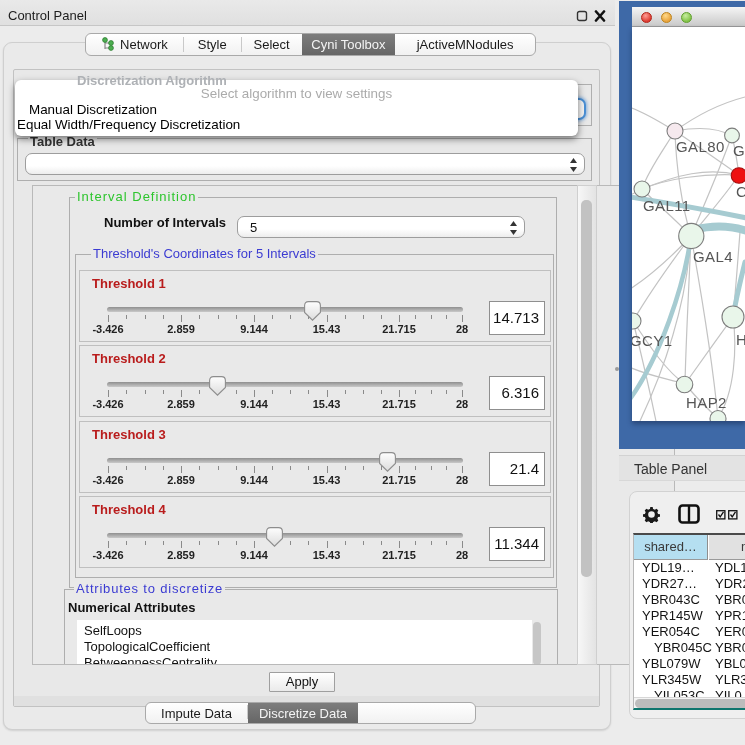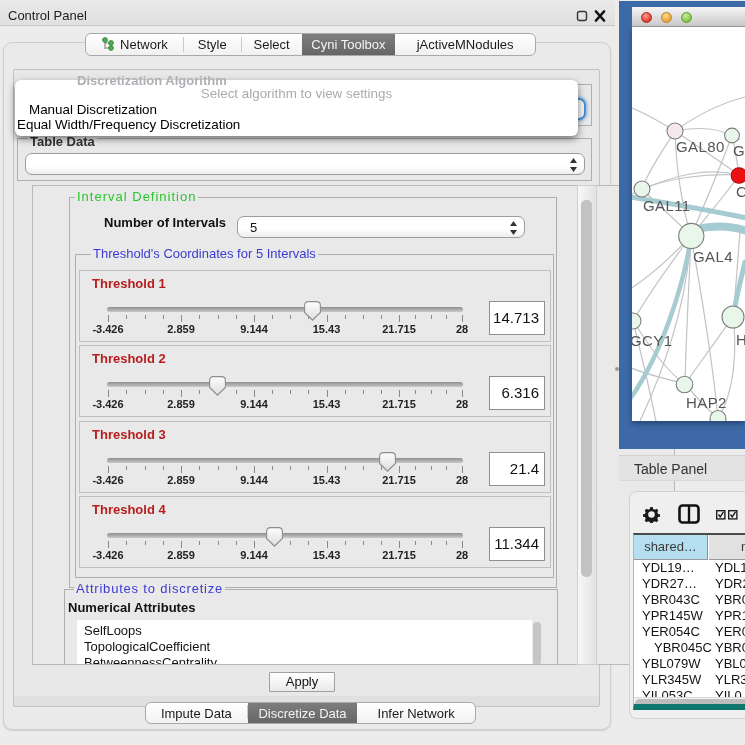--- a/index.html
+++ b/index.html
@@ -294,21 +294,20 @@
   <div style="position:absolute; left:2px; top:37px; color:#000;">Equal Width/Frequency Discretization</div>
 </div>
 
 <div class="abs" style="left:14px; top:696px; width:585px; height:10px; background:#e0e0e0;"></div>
 
 <div class="btn" style="left:269px; top:672px; width:66px; height:19.5px; line-height:18px;">Apply</div>
 <div class="abs" id="bottabs">
   <div class="seg" style="width:101px;">Impute Data</div>
   <div class="sep"></div>
   <div class="seg dark" style="width:110px;">Discretize Data</div>
-  <div class="seg" style="width:118px;">Infer Network</div>
 </div>
 
 <div class="abs" style="left:615px; top:367px; width:4px; height:4px; border-radius:50%; background:#9a9a9a;"></div>
 
 <div class="abs" id="bluewin"></div>
 <div class="abs" id="nettitle"></div>
 <div class="light" style="left:641px; background:radial-gradient(circle at 40% 30%, #ff9d94, #dd3b30 70%); border:1px solid #b02318;"></div>
 <div class="light" style="left:661px; background:radial-gradient(circle at 40% 30%, #ffd98a, #e9a33b 70%); border:1px solid #bc831c;"></div>
 <div class="light" style="left:681px; background:radial-gradient(circle at 40% 30%, #c7eda0, #82c347 70%); border:1px solid #5f9e2e;"></div>
 <div class="abs" id="netcanvas">
@@ -381,21 +380,21 @@
   <rect x="1.5" y="1.5" width="19" height="17" rx="3" fill="none" stroke="#111" stroke-width="2.6"></rect>
   <path d="M11 2 L11 18" stroke="#111" stroke-width="2.4"></path>
 </svg>
 <svg class="abs" style="left:716px; top:510px;" width="23" height="10" viewBox="0 0 23 10">
   <rect x="0.7" y="0.7" width="8.2" height="8.2" fill="none" stroke="#111" stroke-width="1.3"></rect>
   <path d="M2.5 4.5 L4.2 6.8 L7.5 1.8" stroke="#111" stroke-width="1.3" fill="none"></path>
   <rect x="12.7" y="0.7" width="8.2" height="8.2" fill="none" stroke="#111" stroke-width="1.3"></rect>
   <path d="M14.5 4.5 L16.2 6.8 L19.5 1.8" stroke="#111" stroke-width="1.3" fill="none"></path>
 </svg>
 
-<div class="abs" id="ttable" style="left:633px; top:533px; width:112px; height:177px; border-top:2px solid #4a4a4a; border-left:1px solid #b7b7b7; border-bottom:6px solid #0f766e; background:#fff; overflow:hidden; font-size:13px;">
+<div class="abs" id="ttable" style="left:633px; top:533px; width:112px; height:177px; border-top:2px solid #4a4a4a; border-left:1px solid #b7b7b7; border-bottom:2px solid #0f766e; background:#fff; overflow:hidden; font-size:13px;">
   <div style="position:absolute; left:0; top:0; width:74px; height:25px; background:#b5dff1; border-right:1px solid #8e8e8e; border-bottom:1px solid #9a9a9a; text-align:center; line-height:24px; color:#3a3a3a;">shared…</div>
   <div style="position:absolute; left:75px; top:0; width:37px; height:25px; background:#e1e1e1; border-bottom:1px solid #9a9a9a; color:#3a3a3a; padding-left:32px; line-height:24px;">n…</div>
   <div id="rows" style="position:absolute; left:0; top:25px; width:112px; color:#141414;">
       <div style="position: absolute; left: 0px; top: 0px; width: 112px; height: 16px; line-height: 16px;">
         <span style="position:absolute;left:8px;">YDL19…</span>
         <span style="position:absolute;left:81px;">YDL1</span>
       </div>
       <div style="position: absolute; left: 0px; top: 16px; width: 112px; height: 16px; line-height: 16px;">
         <span style="position:absolute;left:8px;">YDR27…</span>
         <span style="position:absolute;left:81px;">YDR2</span>
@@ -418,19 +417,19 @@
       </div>
       <div style="position: absolute; left: 0px; top: 96px; width: 112px; height: 16px; line-height: 16px;">
         <span style="position:absolute;left:8px;">YBL079W</span>
         <span style="position:absolute;left:81px;">YBL0</span>
       </div>
       <div style="position: absolute; left: 0px; top: 112px; width: 112px; height: 16px; line-height: 16px;">
         <span style="position:absolute;left:8px;">YLR345W</span>
         <span style="position:absolute;left:81px;">YLR3</span>
       </div>
       <div style="position: absolute; left: 0px; top: 128px; width: 112px; height: 16px; line-height: 16px;">
-        <span style="position:absolute;left:8px;">YIL053C</span>
+        <span style="position:absolute;left:20px;">YIL053C</span>
         <span style="position:absolute;left:81px;text-align:center;">YIL0</span>
       </div>
     </div>
 <div style="position: absolute; left: 0px; top: 162px; width: 112px; height: 14px; background: rgb(244, 244, 244); border-top: 1px solid rgb(215, 215, 215);"></div>
     <div style="position: absolute; left: 1px; top: 164px; width: 115px; height: 9px; border-radius: 5px; background: rgb(188, 188, 188);"></div>
   </div>
 
 </body></html>

